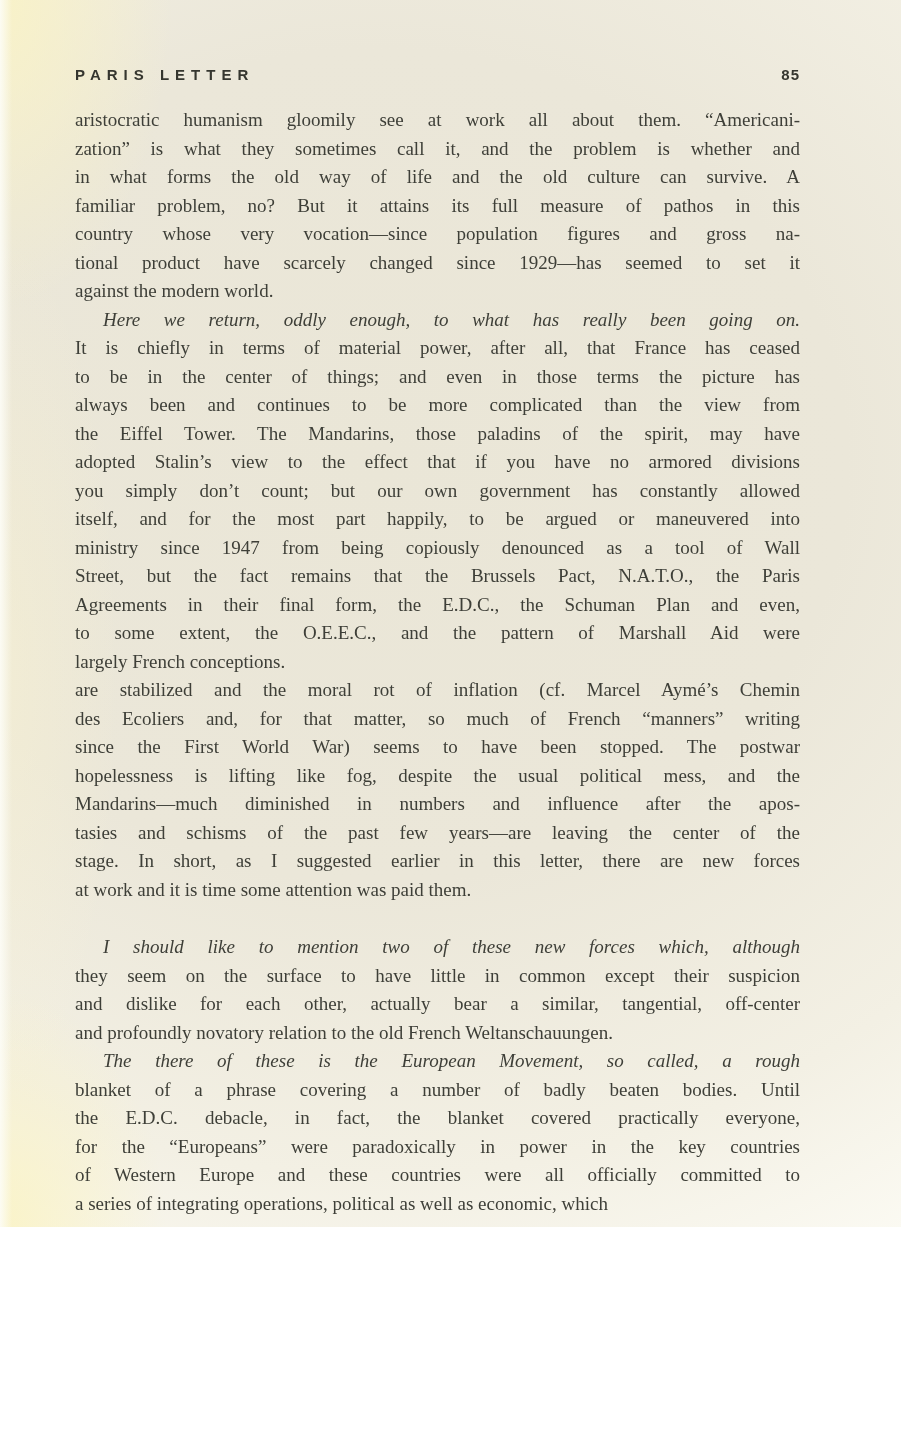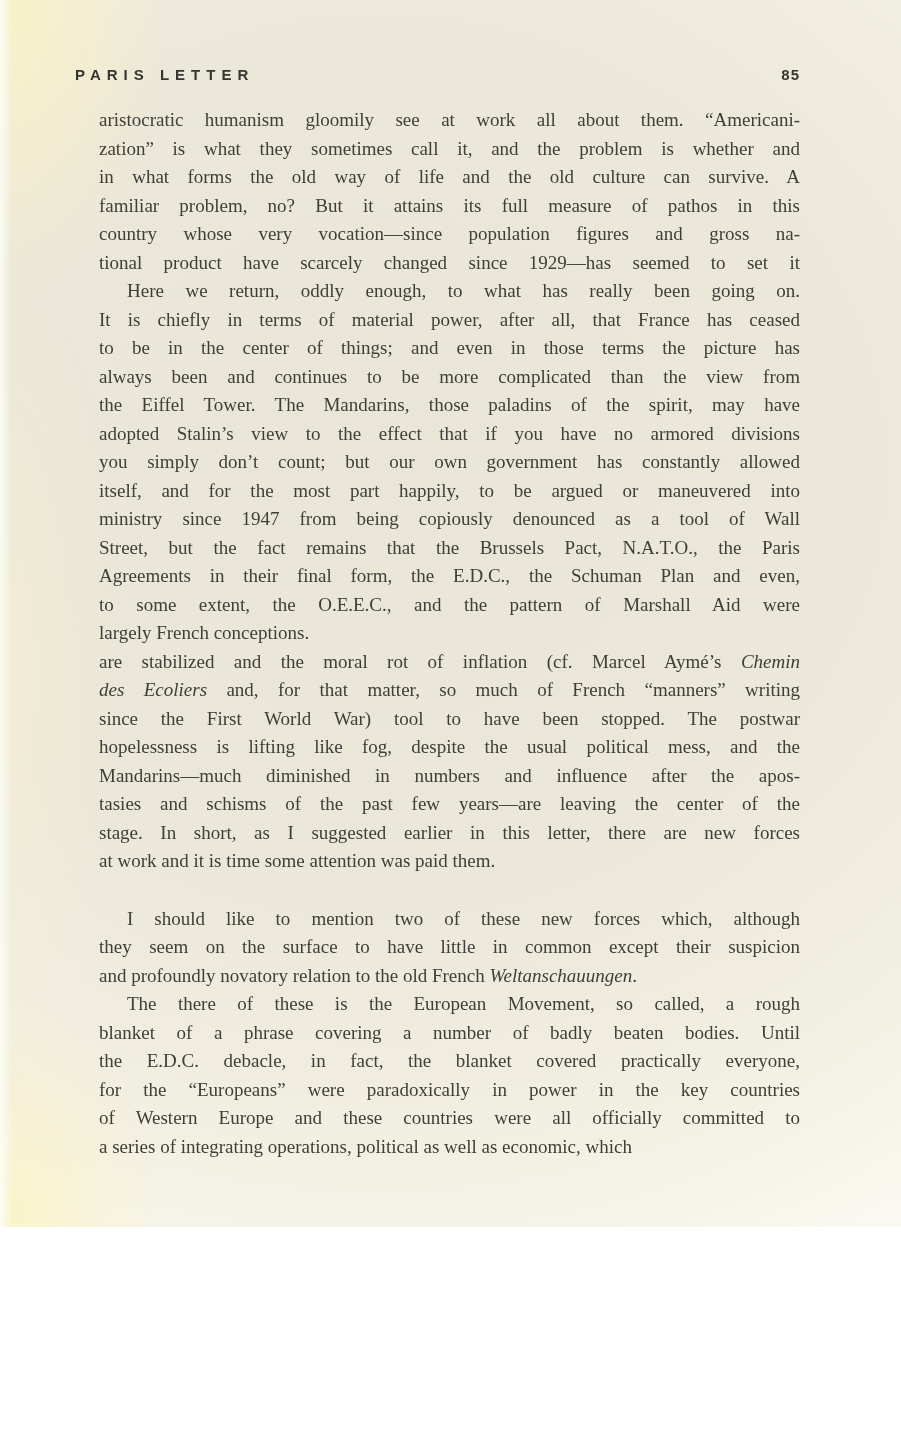--- a/index.html
+++ b/index.html
@@ -55,76 +55,78 @@
     margin-top: 23px;
     font-size: 19px;
     line-height: 28.5px;
     color: #3e3f38;
   }
   .para { margin: 0; }
   .para.section-gap { margin-top: 29px; }
   .line {
     text-align: justify;
     text-align-last: justify;
-    margin-left: 24px;
   }
   .line.last {
     text-align-last: left;
   }
   .line.indent {
     text-indent: 28px;
+    font-style: italic;
   }
-  .italic { font-style: italic; }
+  .italic { }
 </style>
 </head>
 <body>
 
 <div class="page">
   <div class="content">
     <div class="running-header">
       <span class="title">PARIS LETTER</span>
       <span class="pagenum">85</span>
     </div>
     <div class="page-body">
         <div class="para">
           <div class="line">aristocratic humanism gloomily see at work all about them. “Americani-</div>
           <div class="line">zation” is what they sometimes call it, and the problem is whether and</div>
           <div class="line">in what forms the old way of life and the old culture can survive. A</div>
           <div class="line">familiar problem, no? But it attains its full measure of pathos in this</div>
           <div class="line">country whose very vocation—since population figures and gross na-</div>
           <div class="line">tional product have scarcely changed since 1929—has seemed to set it</div>
+          <div class="line last">against the modern world.</div>
         </div>
         <div class="para">
           <div class="line indent">Here we return, oddly enough, to what has really been going on.</div>
           <div class="line">It is chiefly in terms of material power, after all, that France has ceased</div>
           <div class="line">to be in the center of things; and even in those terms the picture has</div>
           <div class="line">always been and continues to be more complicated than the view from</div>
           <div class="line">the Eiffel Tower. The Mandarins, those paladins of the spirit, may have</div>
           <div class="line">adopted Stalin’s view to the effect that if you have no armored divisions</div>
           <div class="line">you simply don’t count; but our own government has constantly allowed</div>
           <div class="line">itself, and for the most part happily, to be argued or maneuvered into</div>
           <div class="line">ministry since 1947 from being copiously denounced as a tool of Wall</div>
           <div class="line">Street, but the fact remains that the Brussels Pact, N.A.T.O., the Paris</div>
           <div class="line">Agreements in their final form, the E.D.C., the Schuman Plan and even,</div>
           <div class="line">to some extent, the O.E.E.C., and the pattern of Marshall Aid were</div>
           <div class="line last">largely French conceptions.</div>
         </div>
         <div class="para">
           <div class="line">are stabilized and the moral rot of inflation (cf. Marcel Aymé’s <span class="italic">Chemin</span></div>
           <div class="line"><span class="italic">des Ecoliers</span> and, for that matter, so much of French “manners” writing</div>
-          <div class="line">since the First World War) tool to have been stopped. The postwar</div>
+          <div class="line">since the First World War) seems to have been stopped. The postwar</div>
           <div class="line">hopelessness is lifting like fog, despite the usual political mess, and the</div>
           <div class="line">Mandarins—much diminished in numbers and influence after the apos-</div>
           <div class="line">tasies and schisms of the past few years—are leaving the center of the</div>
           <div class="line">stage. In short, as I suggested earlier in this letter, there are new forces</div>
           <div class="line last">at work and it is time some attention was paid them.</div>
         </div>
         <div class="para section-gap">
           <div class="line indent">I should like to mention two of these new forces which, although</div>
           <div class="line">they seem on the surface to have little in common except their suspicion</div>
+          <div class="line">and dislike for each other, actually bear a similar, tangential, off-center</div>
           <div class="line last">and profoundly novatory relation to the old French <span class="italic">Weltanschauungen</span>.</div>
         </div>
         <div class="para">
           <div class="line indent">The there of these is the European Movement, so called, a rough</div>
           <div class="line">blanket of a phrase covering a number of badly beaten bodies. Until</div>
           <div class="line">the E.D.C. debacle, in fact, the blanket covered practically everyone,</div>
           <div class="line">for the “Europeans” were paradoxically in power in the key countries</div>
           <div class="line">of Western Europe and these countries were all officially committed to</div>
           <div class="line last">a series of integrating operations, political as well as economic, which</div>
         </div>

